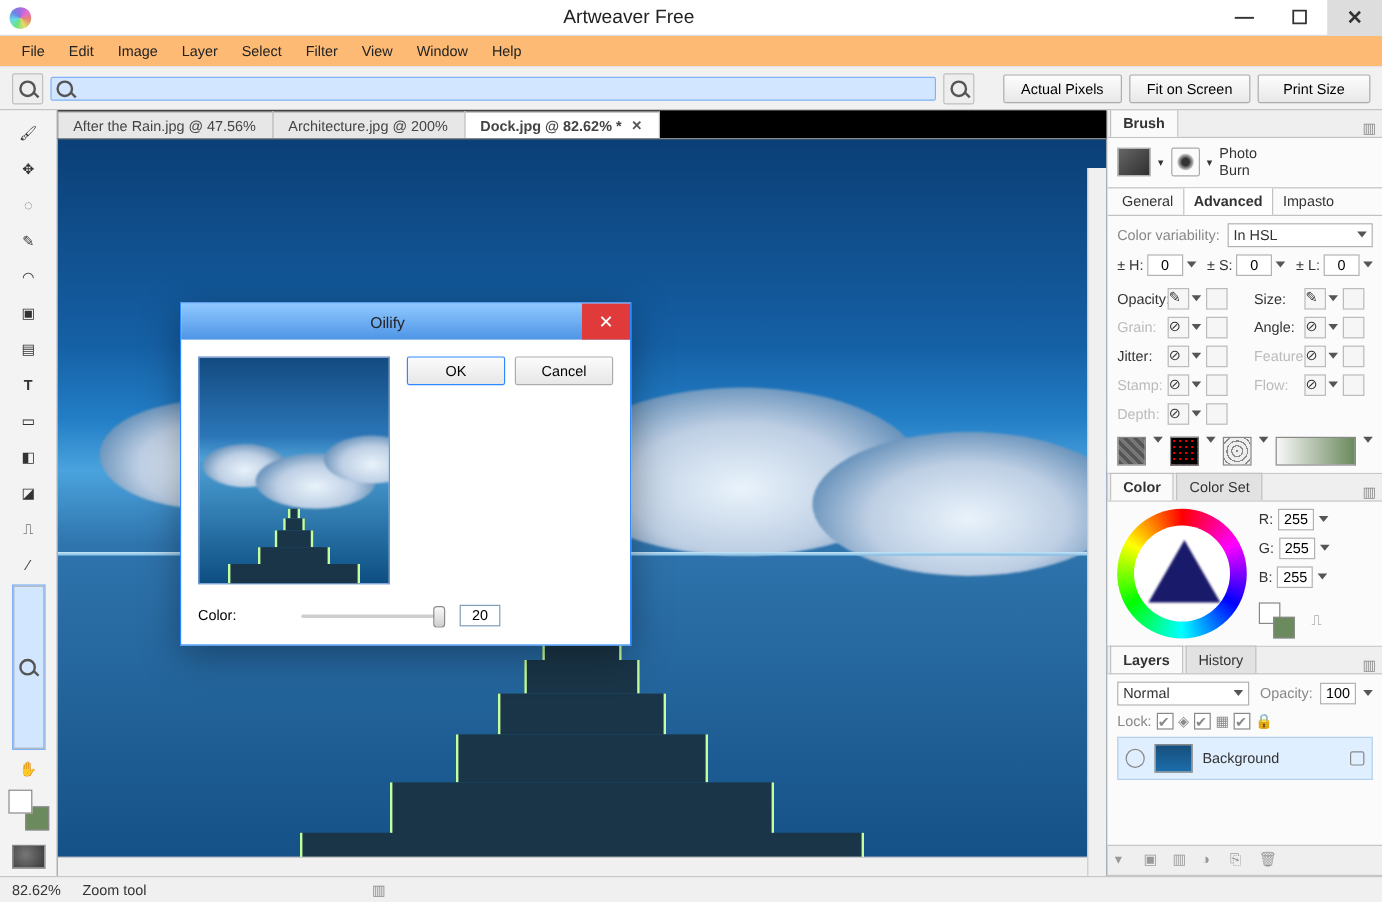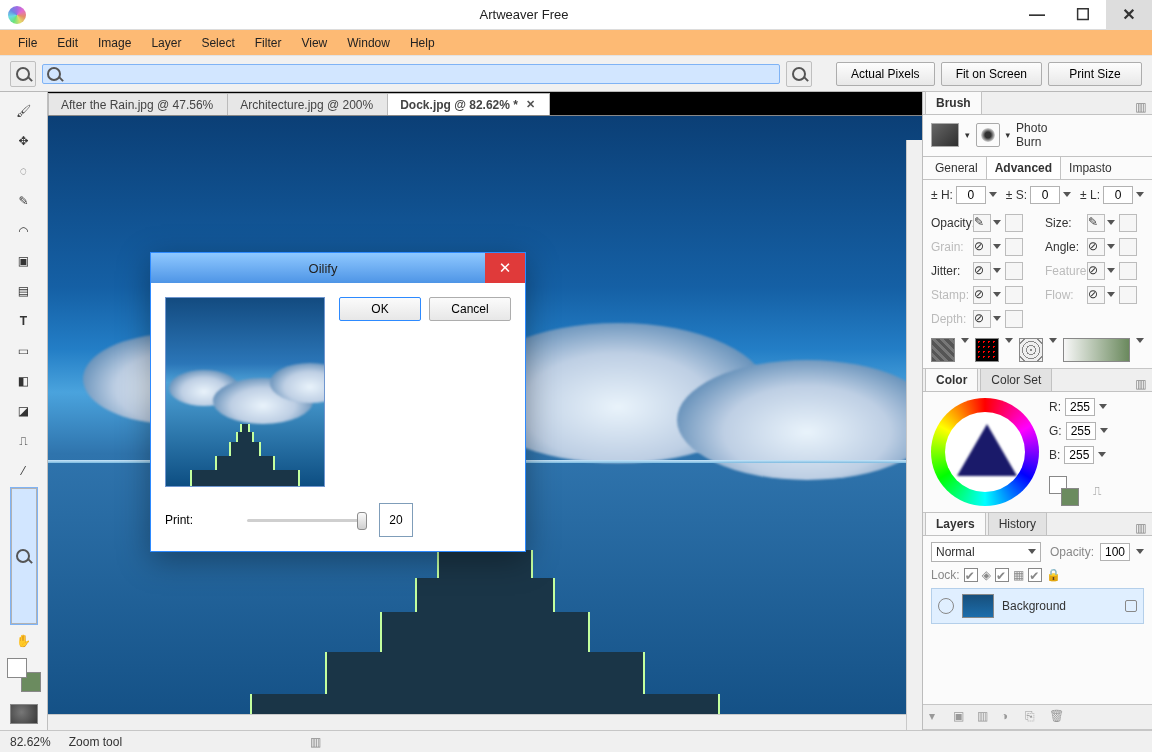--- a/index.html
+++ b/index.html
@@ -3,21 +3,21 @@
 <meta charset="utf-8">
 <style>
   *{box-sizing:border-box;margin:0;padding:0;font-family:"Segoe UI",Tahoma,sans-serif;font-size:12px;}
   html,body{height:100%;}
   body{background:#f0f0f0;overflow:hidden;user-select:none;}
 
   
   .titlebar{height:30px;background:#fff;display:flex;align-items:center;border-bottom:1px solid #dcdcdc;}
   .titlebar .logo{width:18px;height:18px;margin:0 8px;border-radius:9px;
     background:conic-gradient(#a16be3,#e46bd0,#e48d6b,#e3dc6b,#6be37d,#6bdbe3,#6b86e3,#a16be3);}
-  .titlebar .title{flex:1;text-align:center;font-size:13px;color:#222;}
+  .titlebar .title{flex:1;text-align:center;font-size:16px;color:#222;}
   .titlebar .winctrl{display:flex;}
   .titlebar .winbtn{width:46px;height:30px;display:flex;align-items:center;justify-content:center;color:#333;font-weight:bold;font-size:16px;}
   .titlebar .winbtn.close{background:#ddd;}
 
   
   .menubar{height:26px;background:#fdba74;display:flex;align-items:center;padding:0 8px;border-bottom:1px solid #e3e3e3;}
   .menubar span{padding:4px 10px;color:#222;}
 
   
   .optbar{height:36px;background:#f1f1f1;border-bottom:1px solid #b8b8b8;display:flex;align-items:center;padding:0 10px;gap:6px;}
@@ -66,21 +66,21 @@
   .dialog .dbody{padding:14px;display:flex;flex-direction:column;gap:16px;}
   .dialog .row1{display:flex;gap:14px;}
   .dialog .preview{width:250px;height:190px;border:1px solid #6f96cf;background:linear-gradient(#134b80 0%,#2b76b8 35%,#4da1d6 45%,#0d4e82 100%);position:relative;overflow:hidden;}
   .dialog .btns{display:flex;flex-direction:row;gap:8px;}
   .dialog .dbtn{width:82px;height:24px;border:1px solid #adadad;background:linear-gradient(#fbfbfb,#e7e7e7);border-radius:2px;}
   .dialog .ok{border-color:#2d8aff;}
   .dialog .rrow{display:flex;align-items:center;gap:12px;}
   .dialog .slider{flex:0 0 120px;height:20px;position:relative;}
   .dialog .slider::before{content:"";position:absolute;left:0;right:0;top:9px;height:3px;background:#cfcfcf;border-radius:2px;}
   .dialog .thumb{position:absolute;right:0;top:2px;width:10px;height:18px;background:linear-gradient(#fafafa,#cfcfcf);border:1px solid #8c8c8c;border-radius:3px;}
-  .dialog .vbox{width:34px;height:34px;border:1px solid #7f9db9;text-align:center;}
+  .dialog .vbox{width:34px;height:18px;border:1px solid #7f9db9;text-align:center;}
 
   
   .rightdock{width:230px;background:#efefef;border-left:1px solid #bcbcbc;display:flex;flex-direction:column;font-size:11px;color:#333;}
   .panel{border-bottom:1px solid #c6c6c6;}
   .phdr{height:22px;display:flex;align-items:flex-end;}
   .ptab{padding:4px 10px;border:1px solid #c2c2c2;border-bottom:none;background:#e2e2e2;margin-left:2px;}
   .ptab.active{background:#fafafa;font-weight:700;}
   .phandle{margin-left:auto;width:18px;text-align:center;color:#888;padding-right:4px;}
   .pbody{background:#fbfbfb;padding:6px 8px;border-top:1px solid #c2c2c2;}
 
@@ -261,21 +261,21 @@
                  <div class="plank" style="bottom:14px;width:60px;height:16px"></div>
                  <div class="plank" style="bottom:-4px;width:110px;height:20px"></div>
               </div>
             </div>
             <div class="btns">
               <button class="dbtn ok">OK</button>
               <button class="dbtn">Cancel</button>
             </div>
           </div>
           <div class="rrow">
-            <span>Print:</span>
+            <span>Color:</span>
             <div style="flex:0 0 30px"></div>
             <div class="slider">
                 <div class="thumb"></div>
               </div>
             <input class="vbox" value="20" style="">
           </div>
         </div>
       </div>
     </div>
   </div>
@@ -297,20 +297,27 @@
             <span style="font-size:9px">▾</span>
           <div style="display:flex;flex-direction:column;line-height:1.2;">
             <span>Photo</span>
             <span>Burn</span>
           </div>
         </div>
         <div class="brushtabs">
           <div class="btab">General</div>
           <div class="btab active">Advanced</div>
           <div class="btab">Impasto</div>
+        </div>
+        <div class="cvrow">
+          <label>Color variability:</label>
+          <div class="sel">
+            <span>In HSL</span>
+              <div class="caret"></div>
+          </div>
         </div>
         <div class="hslrow">
           <div class="grp">
               <span>± H:</span>
               <input class="nbox" value="0" style="">
               <span class="caret"></span>
             </div>
           <div class="grp">
               <span>± S:</span>
               <input class="nbox" value="0" style="">

